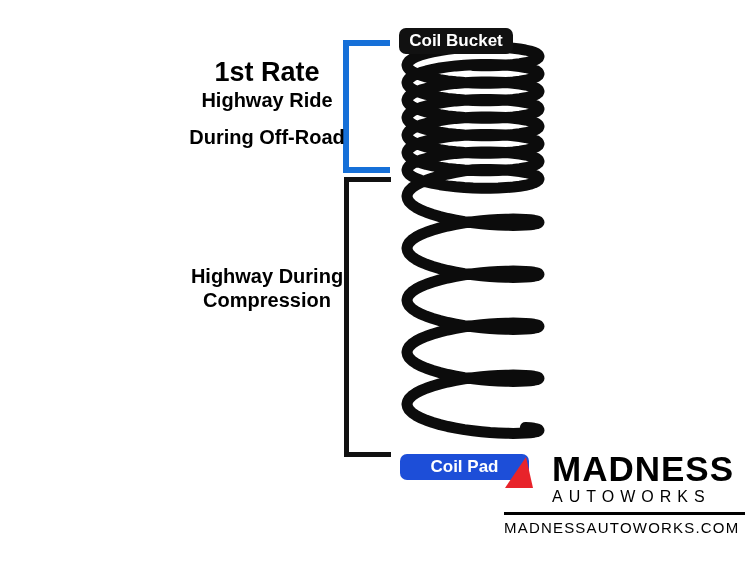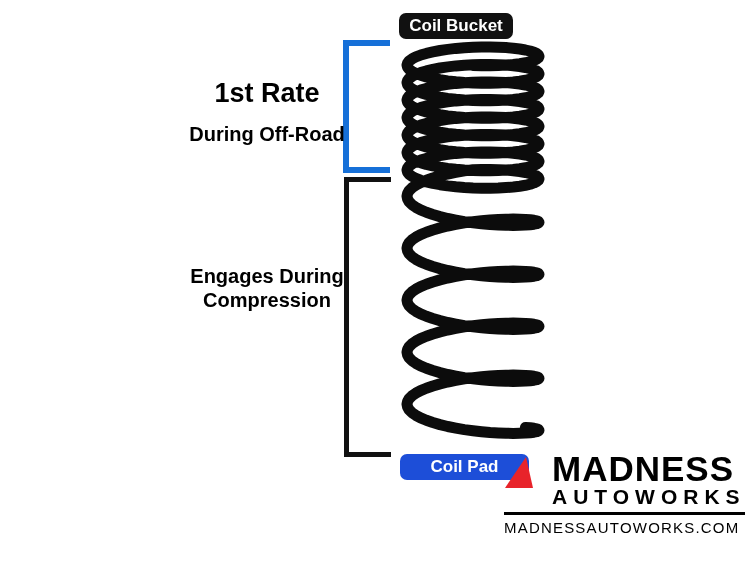--- a/index.html
+++ b/index.html
@@ -21,21 +21,21 @@
   }
   .badge {
     position: absolute;
     height: 26px;
     line-height: 26px;
     border-radius: 7px;
     text-align: center;
     font-weight: bold;
     font-size: 17px;
   }
-  .badge-bucket { left: 399px; top: 13px;  width: 114px; }
+  .badge-bucket { left: 399px; top: 28px;  width: 114px; }
   .badge-pad    { left: 400px; top: 454px; width: 129px; }
 
   .bracket {
     position: absolute;
     width: 47px;
     border-style: solid;
   }
   .bracket-first {
     left: 343px; top: 40px; height: 133px;
     border-width: 6px 0 6px 6px;
@@ -44,43 +44,43 @@
     left: 344px; top: 177px; height: 280px;
     border-width: 5px 0 5px 5px;
   }
 
   .label-block {
     position: absolute;
     width: 210px;
     text-align: center;
     font-weight: bold;
   }
-  .label-first  { left: 162px; top: 57px; margin-top: 21px; }
+  .label-first  { left: 162px; top: 57px; }
   .label-second { left: 162px; top: 255px; }
   .rate-title { font-size: 27px; line-height: 31px; }
   .rate-line  { font-size: 20px; line-height: 24px; }
   .spacer-lg { height: 13px; }
   .spacer-sm { height: 9px; }
 
   .logo {
     position: absolute;
     left: 504px; top: 452px;
     width: 241px;
   }
   .logo-row { display: flex; align-items: flex-start; gap: 18px; }
   .logo-tri { width: 30px; height: 34px; flex: none; margin-top: 3px; }
   .logo-texts { flex: 1; }
   .logo-name {
     font-size: 35px; line-height: 34px;
     font-weight: bold; letter-spacing: 1px;
     white-space: nowrap;
   }
   .logo-sub {
-    font-size: 21px; line-height: 21px;
-    font-weight: bold; letter-spacing: 6px;
+    font-size: 16px; line-height: 21px;
+    font-weight: normal; letter-spacing: 6px;
     white-space: nowrap;
   }
   .logo-rule { height: 3px; background: #000; margin: 5px 0 4px; }
   .logo-site {
     font-size: 15px; font-weight: normal;
     letter-spacing: 1.2px; white-space: nowrap;
   }
 </style>
 </head>
 <body>
@@ -92,27 +92,28 @@
   </svg>
 
   <div class="badge badge-bucket" style="background: rgb(17, 17, 17); color: rgb(255, 255, 255);">Coil Bucket</div>
   <div class="badge badge-pad" style="background: #1d4ed8; color: rgb(255, 255, 255);">Coil Pad</div>
 
   <div class="bracket bracket-first" style="border-color: rgb(22, 112, 216);"></div>
   <div class="bracket bracket-second" style="border-color: rgb(17, 17, 17);"></div>
 
   <div class="label-block label-first">
     <div class="rate-title">1st Rate</div>
+    <div class="rate-line">Highway Ride</div>
     <div class="spacer-lg"></div>
     <div class="rate-line">During Off-Road</div>
   </div>
 
   <div class="label-block label-second">
     <div class="spacer-sm"></div>
-    <div class="rate-line">Engages During</div>
+    <div class="rate-line">Highway During</div>
     <div class="rate-line">Compression</div>
   </div>
 
   <div class="logo">
     <div class="logo-row">
       <svg class="logo-tri" viewBox="0 0 30 34">
         <polygon id="logo-triangle" points="1,33 29,33 22,2" fill="#e8232a"></polygon>
       </svg>
       <div class="logo-texts">
         <div class="logo-name">MADNESS</div>

